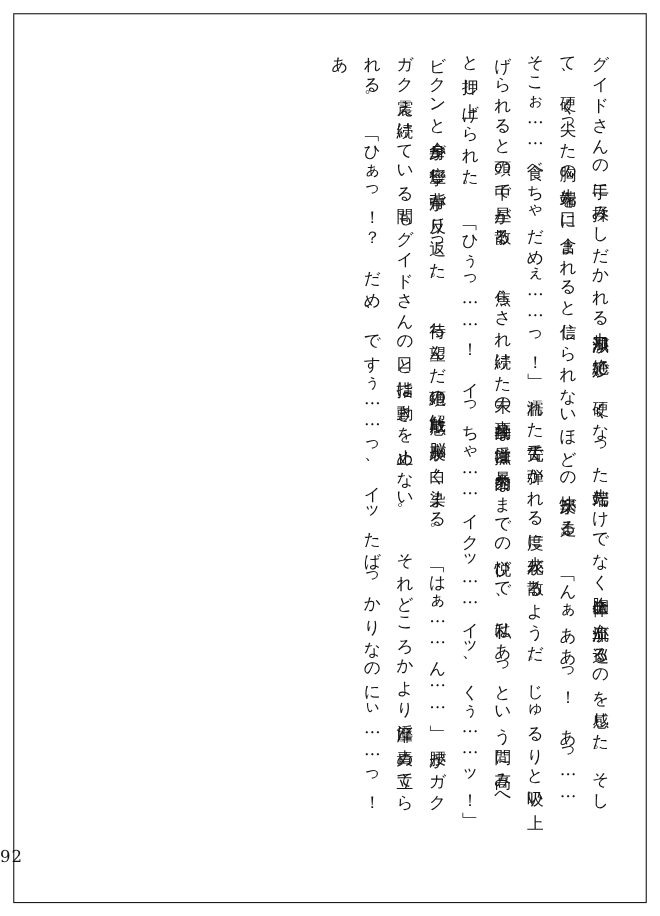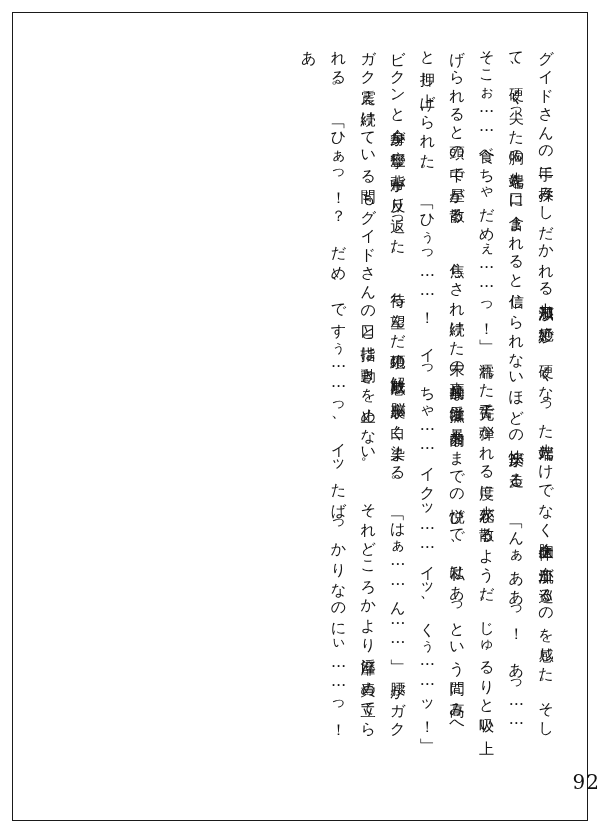--- a/index.html
+++ b/index.html
@@ -52,22 +52,22 @@
     color: #141414;
     text-align: justify;
     font-family: "DejaVu Serif", "Liberation Serif", serif;
     font-weight: 400;
   }
   .page-number {
     position: absolute;
     left: 0;
     top: 770px;
     width: 600px;
-    text-align: right;
-    font-size: 20px;
+    text-align: left;
+    font-size: 15px;
     color: #111111;
     font-family: "DejaVu Serif", "Liberation Serif", serif;
     letter-spacing: 1px;
   }
 </style>
 </head>
 <body>
 
 <div class="page">
 

